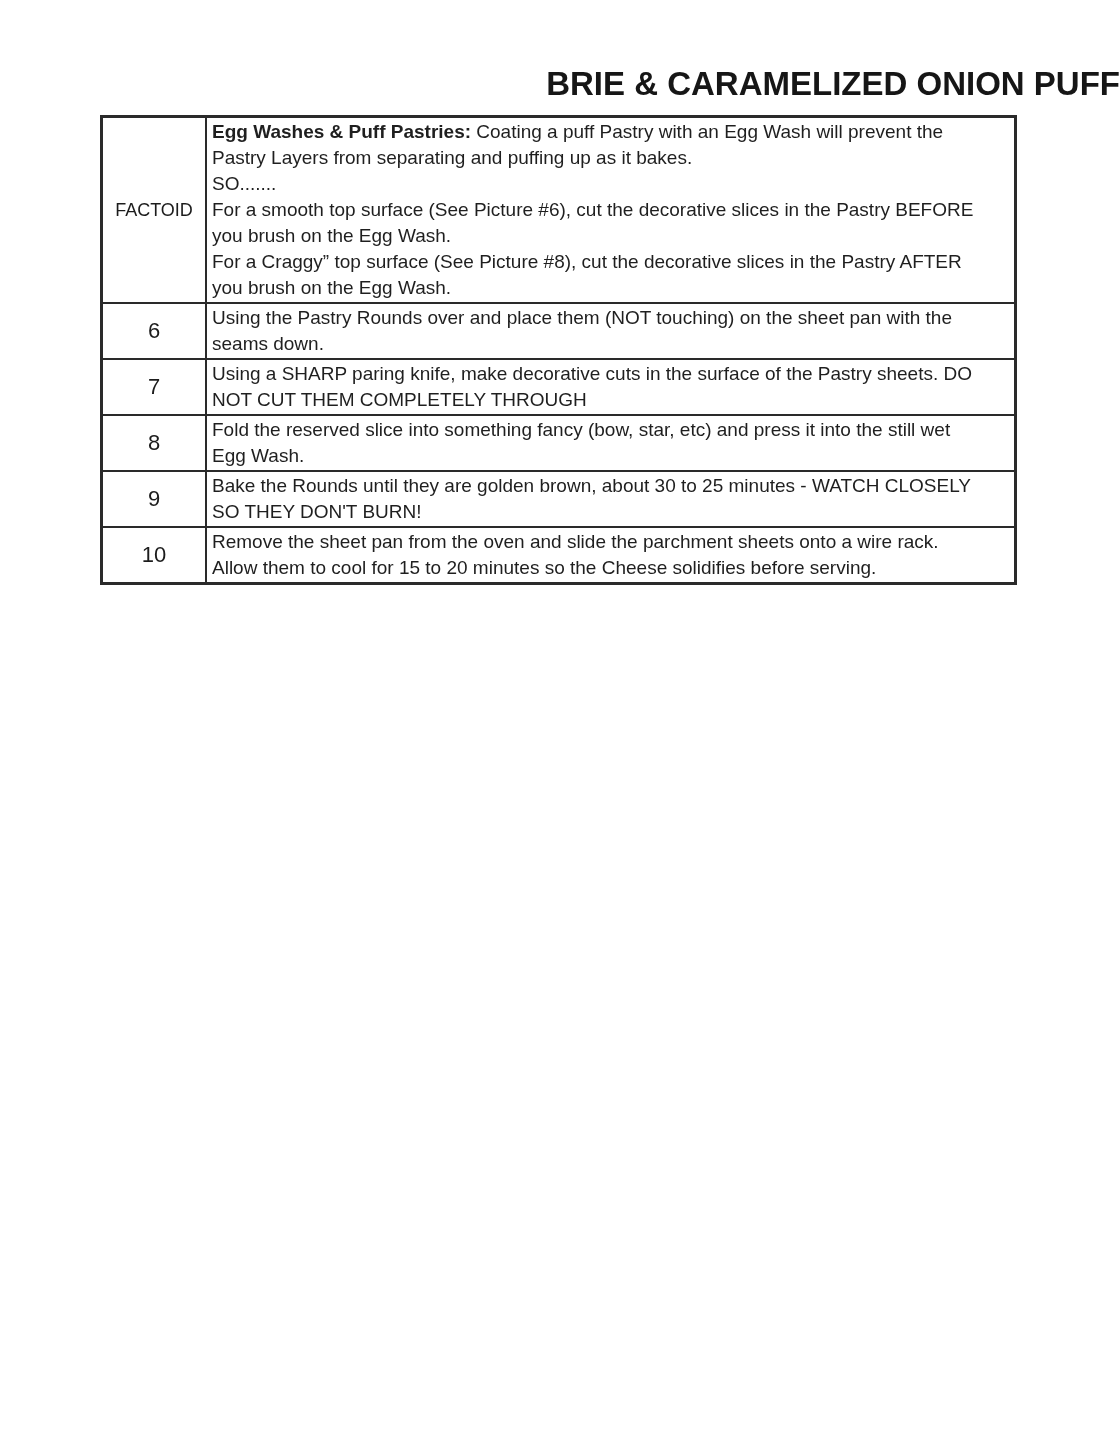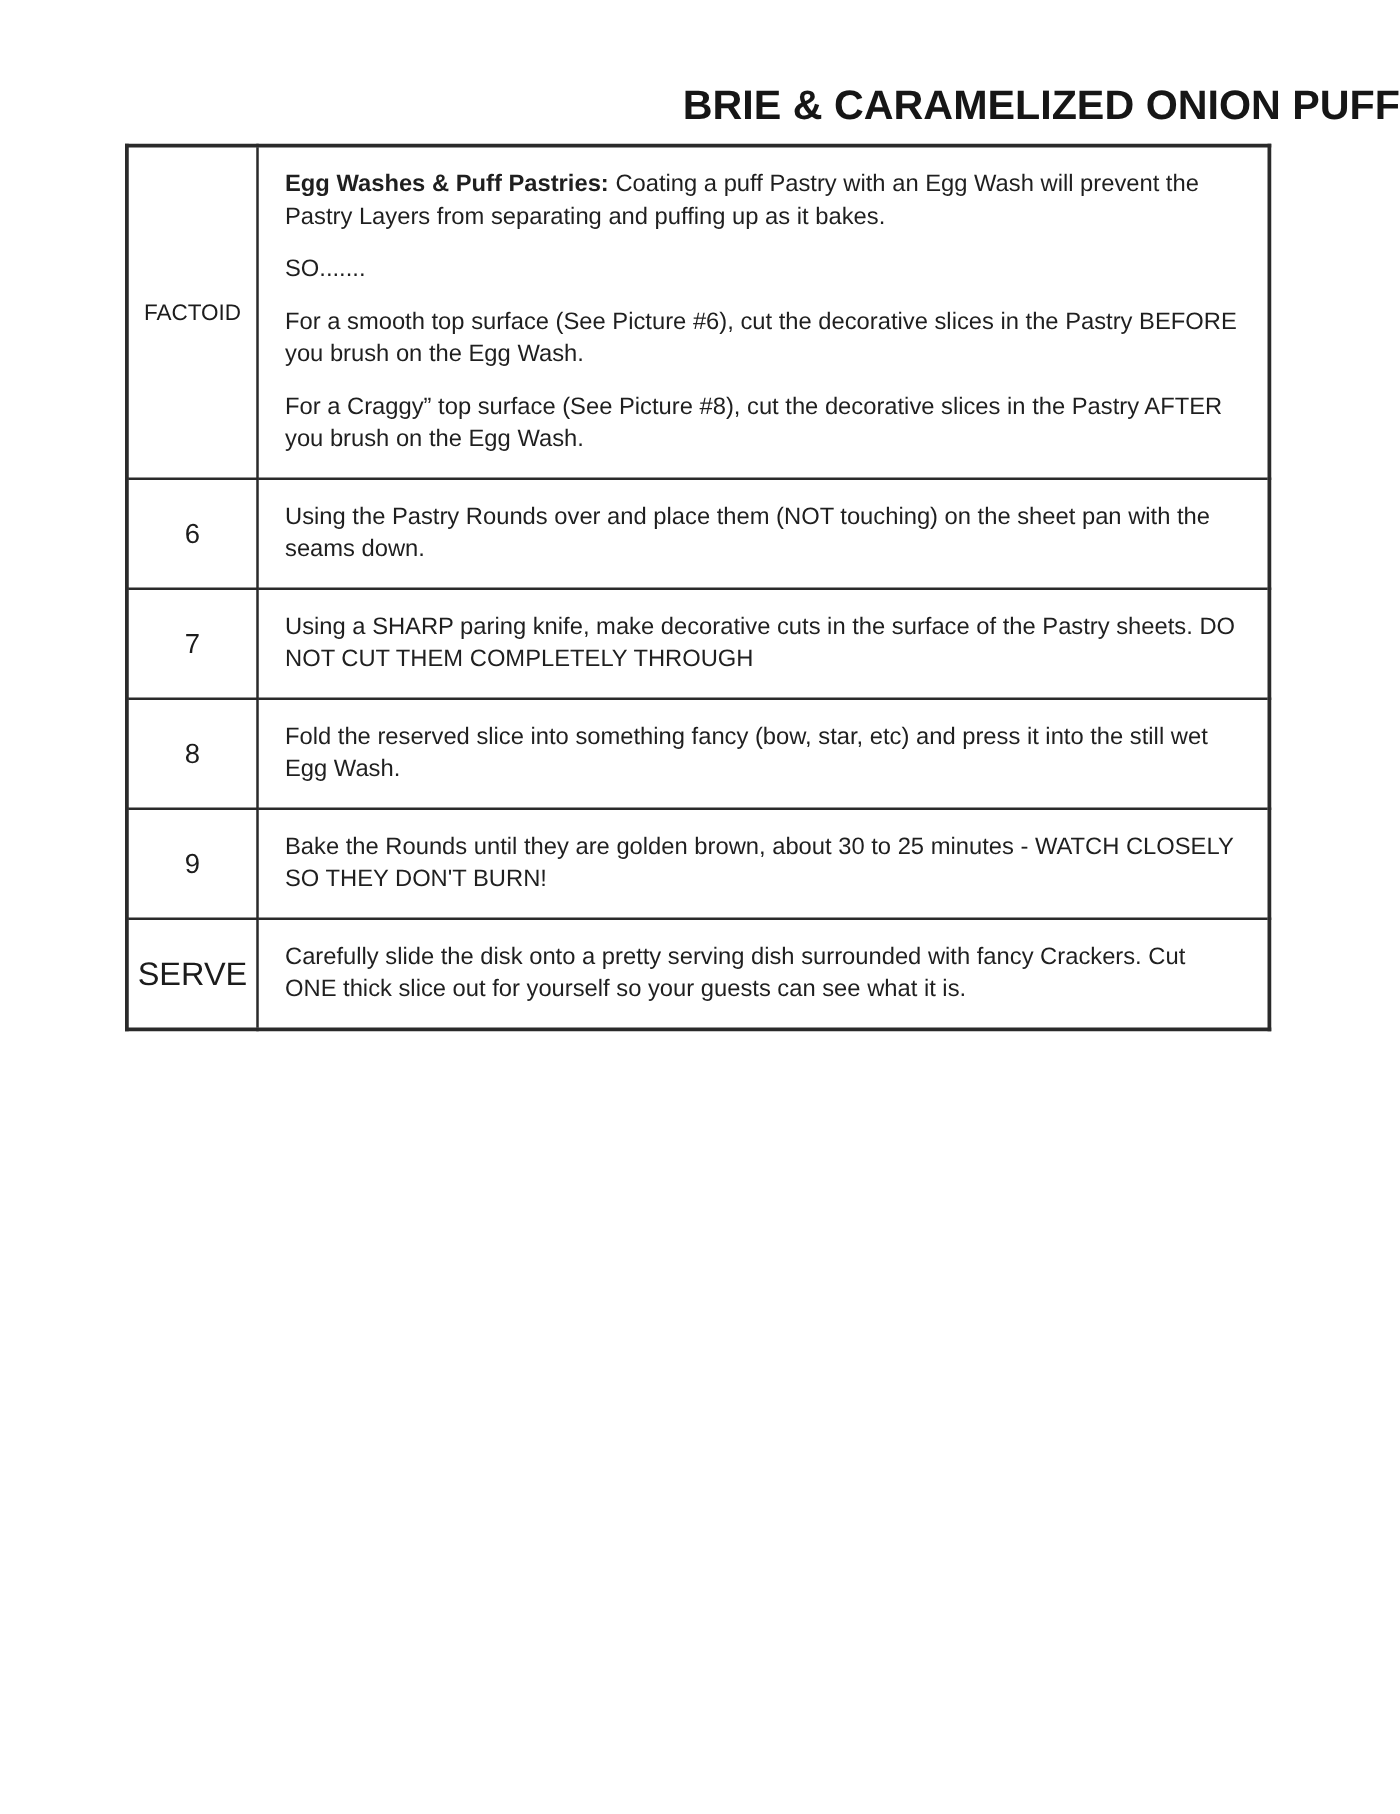--- a/index.html
+++ b/index.html
@@ -51,21 +51,21 @@
   .label-factoid { font-size: 18px; }
   .label-num     { font-size: 22px; }
   .label-serve   { font-size: 26px; }
   .text-cell {
     vertical-align: top;
     padding: 1px 4px 1px 5px;
     font-size: 19px;
     line-height: 26px;
   }
   .text-cell p {
-    margin: 16px;
+    margin: 0;
     white-space: pre-wrap;
   }
   .lead-bold { font-weight: bold; }
 </style>
 </head>
 <body>
 
 <h1 class="page-title">BRIE &amp; CARAMELIZED ONION PUFF</h1>
 
 <table class="doc-table">
@@ -104,20 +104,20 @@
       </td>
     </tr>
     <tr>
       <th class="label-cell label-num">9</th>
       <td class="text-cell">
         <p>Bake the Rounds until they are golden brown, about 30 to 25 minutes - WATCH CLOSELY
 SO THEY DON'T BURN!</p>
       </td>
     </tr>
     <tr>
-      <th class="label-cell label-serve">SERVE</th>
+      <th class="label-cell label-num">10</th>
       <td class="text-cell">
-        <p>Carefully slide the disk onto a pretty serving dish surrounded with fancy Crackers. Cut
-ONE thick slice out for yourself so your guests can see what it is.</p>
+        <p>Remove the sheet pan from the oven and slide the parchment sheets onto a wire rack.
+Allow them to cool for 15 to 20 minutes so the Cheese solidifies before serving.</p>
       </td>
     </tr>
   </tbody>
 </table>
 
 </body></html>

